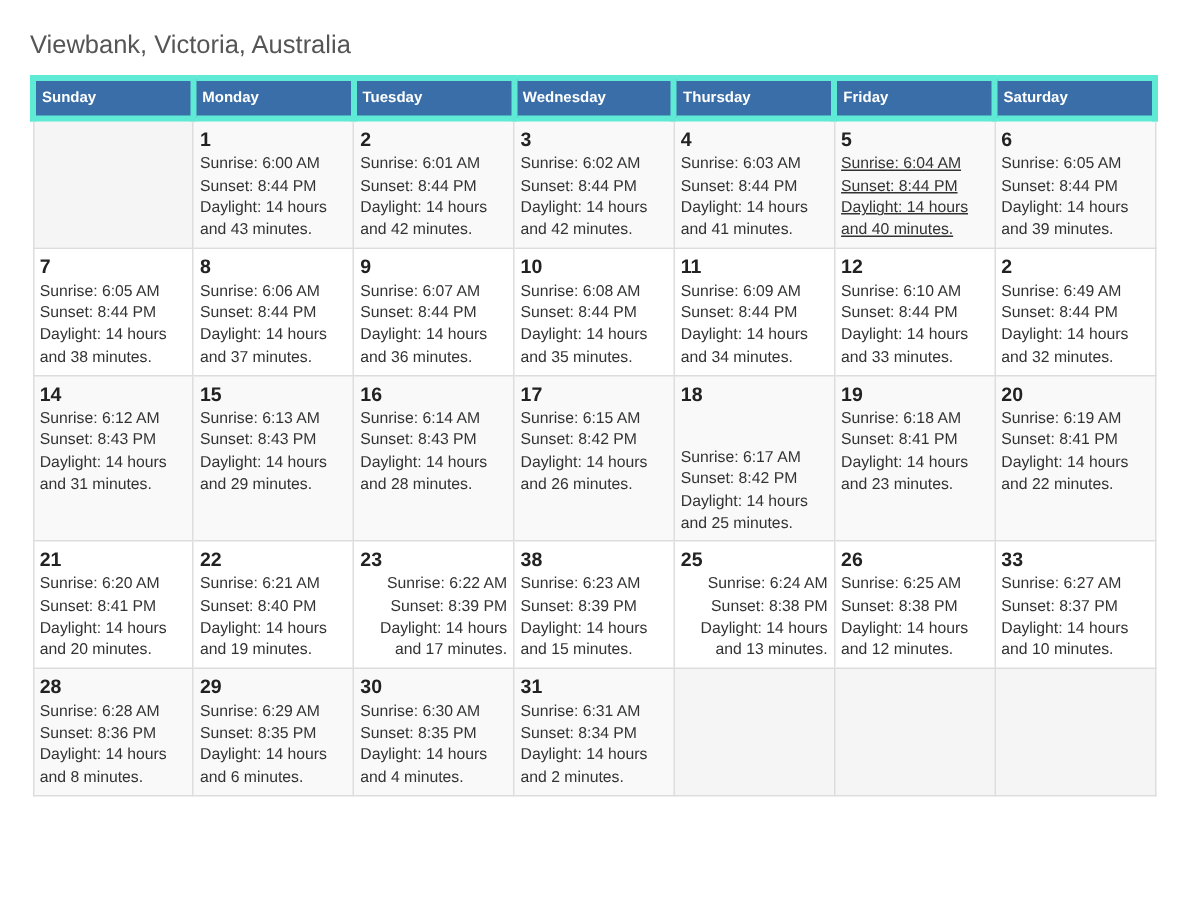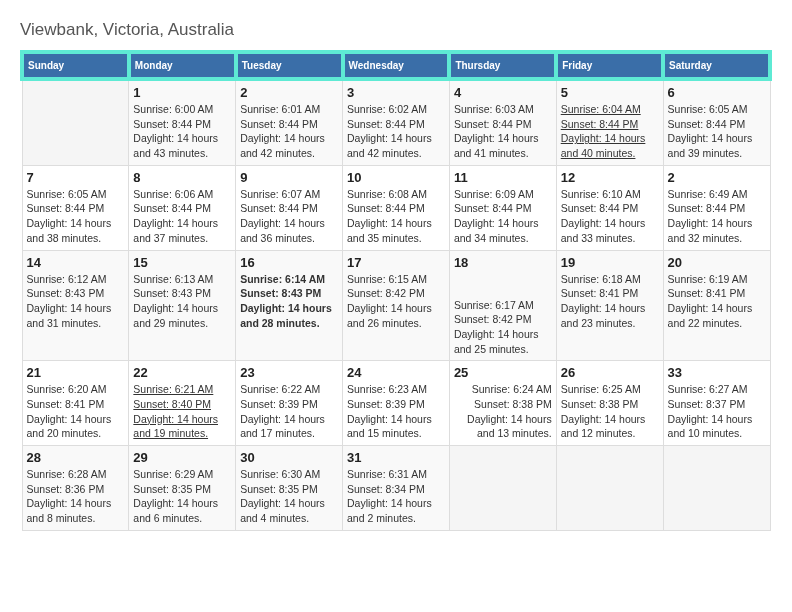--- a/index.html
+++ b/index.html
@@ -222,21 +222,21 @@
         </td>
         <td>
           <div class="day-number">15</div>
           <div class="day-info" style="white-space: pre-line;">Sunrise: 6:13 AM
 Sunset: 8:43 PM
 Daylight: 14 hours
 and 29 minutes.</div>
         </td>
         <td>
           <div class="day-number">16</div>
-          <div class="day-info" style="white-space: pre-line; font-weight: bold;">Sunrise: 6:14 AM
+          <div class="day-info" style="white-space: pre-line;">Sunrise: 6:14 AM
 Sunset: 8:43 PM
 Daylight: 14 hours
 and 28 minutes.</div>
         </td>
         <td>
           <div class="day-number">17</div>
           <div class="day-info" style="white-space: pre-line;">Sunrise: 6:15 AM
 Sunset: 8:42 PM
 Daylight: 14 hours
 and 26 minutes.</div>
@@ -266,34 +266,34 @@
       <tr>
         <td>
           <div class="day-number">21</div>
           <div class="day-info" style="white-space: pre-line;">Sunrise: 6:20 AM
 Sunset: 8:41 PM
 Daylight: 14 hours
 and 20 minutes.</div>
         </td>
         <td>
           <div class="day-number">22</div>
-          <div class="day-info" style="white-space: pre-line; text-decoration: underline;">Sunrise: 6:21 AM
+          <div class="day-info" style="white-space: pre-line;">Sunrise: 6:21 AM
 Sunset: 8:40 PM
 Daylight: 14 hours
 and 19 minutes.</div>
         </td>
         <td>
           <div class="day-number">23</div>
-          <div class="day-info" style="white-space: pre-line;">Sunrise: 6:22 AM
+          <div class="day-info" style="white-space: pre-line; text-align: right;">Sunrise: 6:22 AM
 Sunset: 8:39 PM
 Daylight: 14 hours
 and 17 minutes.</div>
         </td>
         <td>
-          <div class="day-number">24</div>
+          <div class="day-number">38</div>
           <div class="day-info" style="white-space: pre-line;">Sunrise: 6:23 AM
 Sunset: 8:39 PM
 Daylight: 14 hours
 and 15 minutes.</div>
         </td>
         <td>
           <div class="day-number">25</div>
           <div class="day-info" style="white-space: pre-line; text-align: right;">Sunrise: 6:24 AM
 Sunset: 8:38 PM
 Daylight: 14 hours

